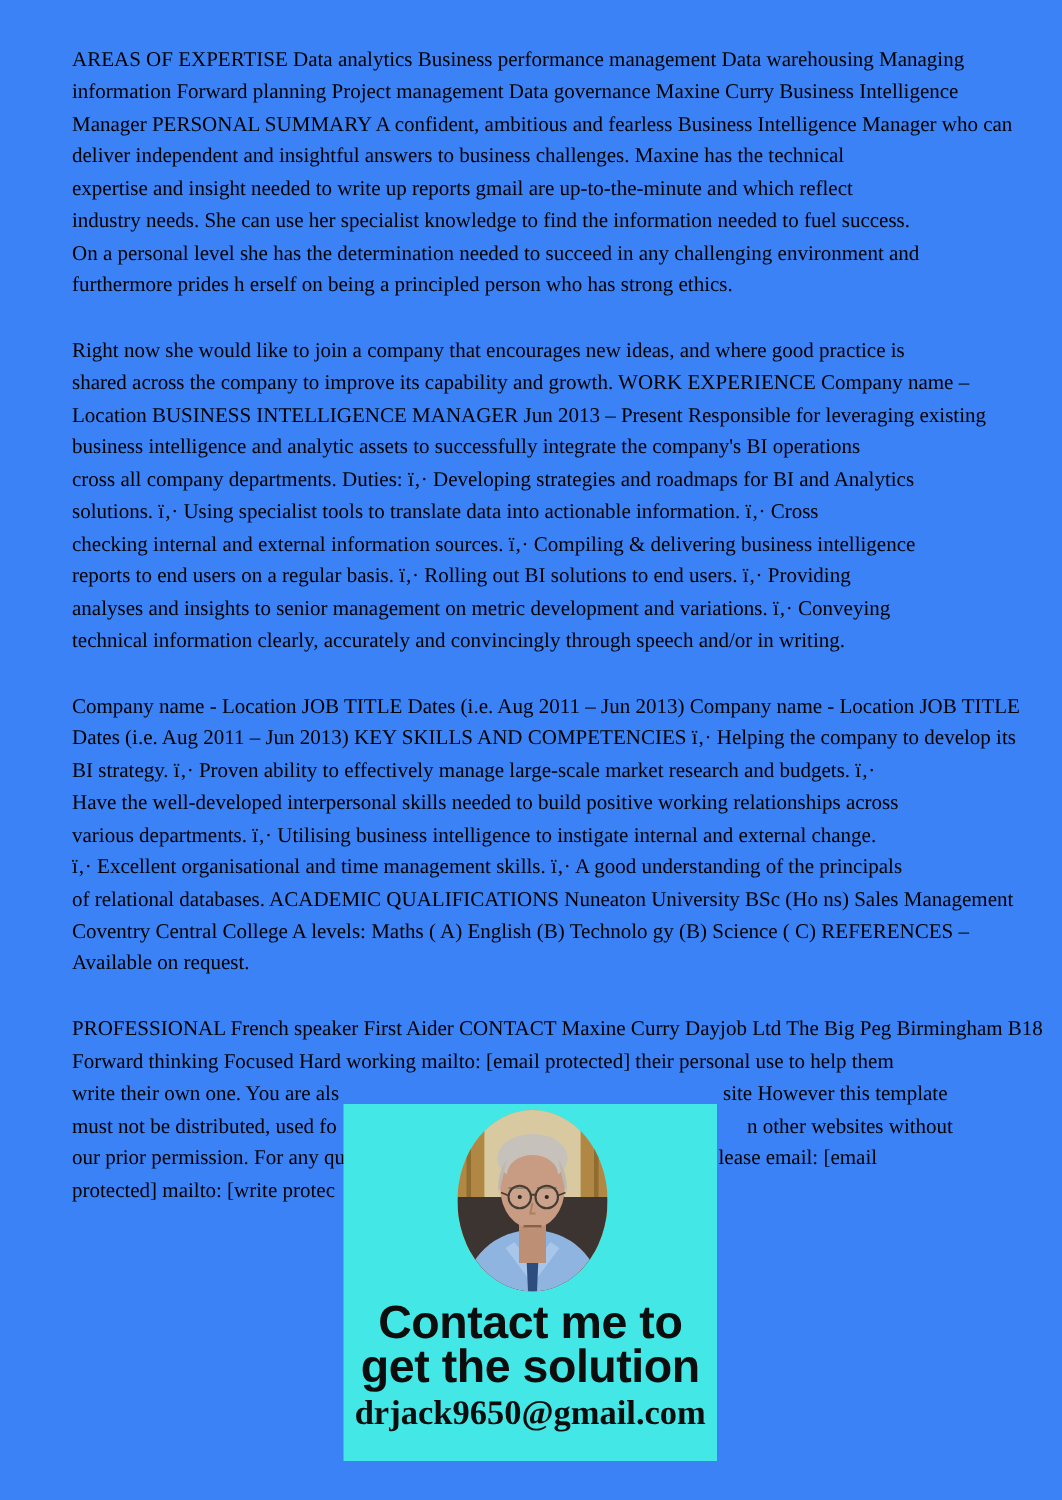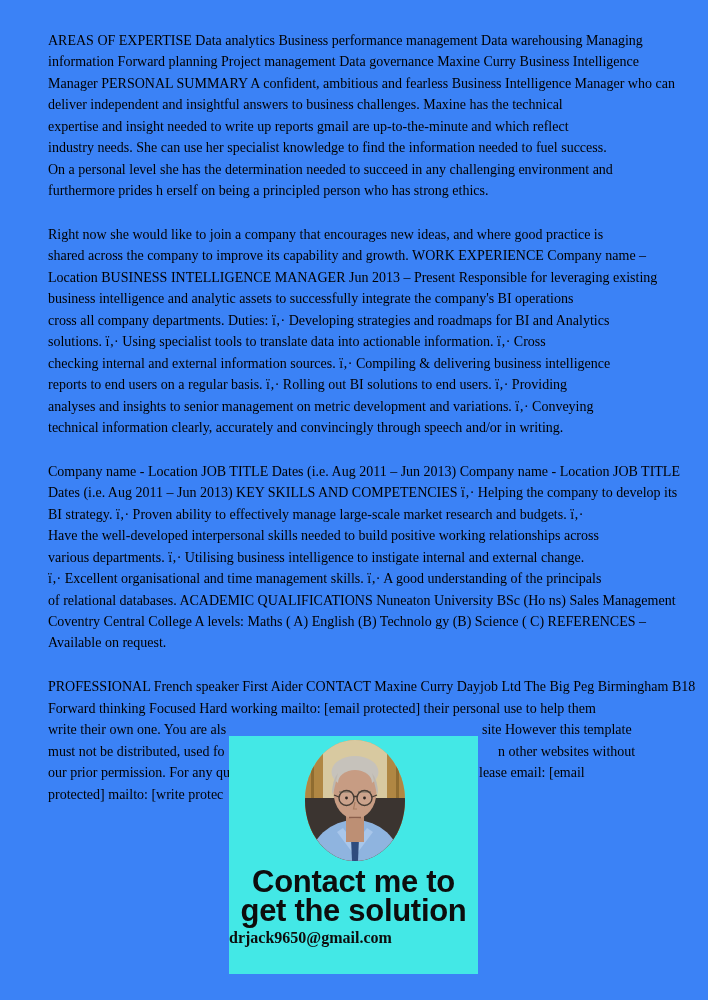--- a/index.html
+++ b/index.html
@@ -44,23 +44,24 @@
     font-family:"Liberation Sans","DejaVu Sans",sans-serif;
     font-weight:bold;
     font-size:31px;
     line-height:29px;
     letter-spacing:-0.3px;
     color:#0d0d0d;
   }
   .card .email {
     position:absolute;
     top:193px; left:0; right:0;
+    text-align:center;
     font-family:"Liberation Serif","DejaVu Serif",serif;
     font-weight:bold;
-    font-size:16px;
+    font-size:23px;
     color:#0d0d0d;
   }
 </style>
 </head>
 <body>
 
 <div class="page">
 
   <div class="content">
     <div class="paragraph">

